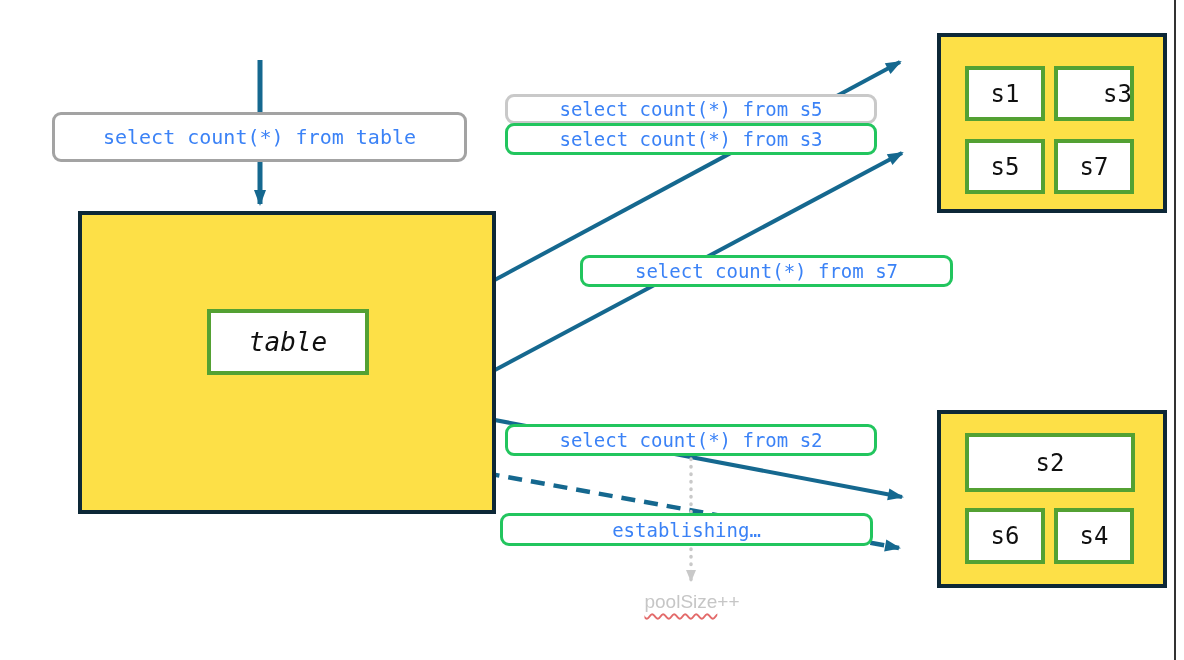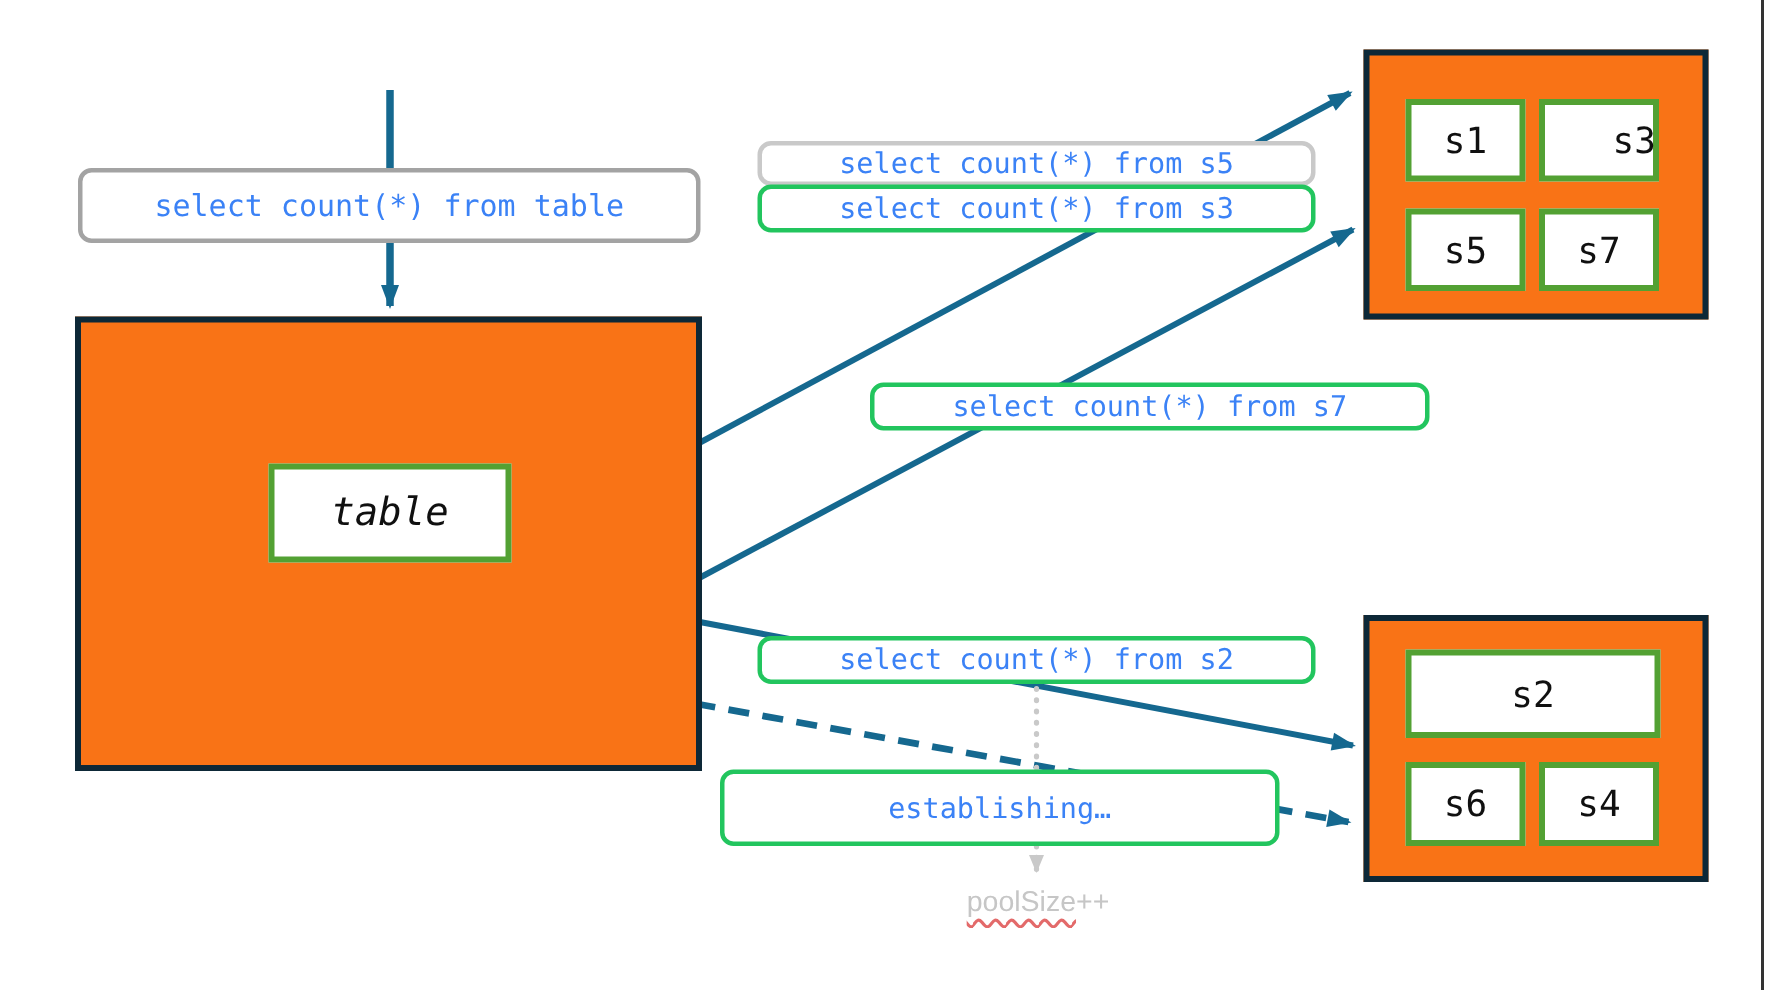--- a/index.html
+++ b/index.html
@@ -7,21 +7,21 @@
           font-family:"DejaVu Sans Mono",monospace;}
   
   #arrows{position:absolute;left:0;top:0;z-index:1;}
   
   .qlabel{position:absolute;box-sizing:border-box;z-index:2;background:#ffffff;
           border:3px solid #22c55e;border-radius:9px;display:flex;align-items:center;
           justify-content:center;white-space:nowrap;color:#3b82f6;font-size:19px;}
   .qlabel.light{border-color:#c9c9c9;}
   .qlabel.big{font-size:20px;}
   
-  .pool{position:absolute;box-sizing:border-box;z-index:2;background:#f97316;border:4px solid #0d2837;}
+  .pool{position:absolute;box-sizing:border-box;z-index:2;background:#fde047;border:4px solid #0d2837;margin-left:28px;}
   .cell{position:absolute;box-sizing:border-box;background:#ffffff;border:4px solid #53a133;
         display:flex;align-items:center;justify-content:center;font-size:24px;color:#101010;}
   .cell.table-cell{font-size:26px;font-style:italic;}
   
   #poolsize{position:absolute;left:540px;top:591px;width:304px;z-index:2;text-align:center;
             font-family:"Liberation Sans",sans-serif;font-size:19px;color:#c6c6c6;}
   #poolsize .misspelled{text-decoration-line:underline;text-decoration-style:wavy;
             text-decoration-color:#e36a6a;text-decoration-thickness:2px;text-underline-offset:5px;}
   
   #page-edge{position:absolute;left:1174px;top:0;width:2px;height:660px;background:#333333;z-index:0;}
@@ -57,21 +57,21 @@
   <div class="qlabel big" style="left:52px;top:112px;width:415px;height:50px;border-color:#a3a3a3;">select count(*) from table</div>
 
   <div class="qlabel light" style="left:505px;top:94px;width:372px;height:30px;">select count(*) from s5</div>
 
   <div class="qlabel" style="left:505px;top:123px;width:372px;height:32px;">select count(*) from s3</div>
 
   <div class="qlabel" style="left:580px;top:255px;width:373px;height:32px;">select count(*) from s7</div>
 
   <div class="qlabel" style="left:505px;top:424px;width:372px;height:32px;">select count(*) from s2</div>
 
-  <div class="qlabel" style="left:480px;top:513px;width:373px;height:51px;">establishing…</div>
+  <div class="qlabel" style="left:500px;top:513px;width:373px;height:33px;">establishing…</div>
 
   <div class="pool" style="left:50px;top:211px;width:418px;height:303px;">
     <div class="cell table-cell" style="left:125px;top:94px;width:162px;height:66px;">table</div>
   </div>
 
   <div class="pool" style="left:909px;top:33px;width:230px;height:180px;">
     <div class="cell" style="left:24px;top:29px;width:80px;height:55px;">s1</div>
     <div class="cell" style="left:113px;top:29px;width:80px;height:55px;padding-left:47px;">s3</div>
     <div class="cell" style="left:24px;top:102px;width:80px;height:55px;">s5</div>
     <div class="cell" style="left:113px;top:102px;width:80px;height:55px;">s7</div>

